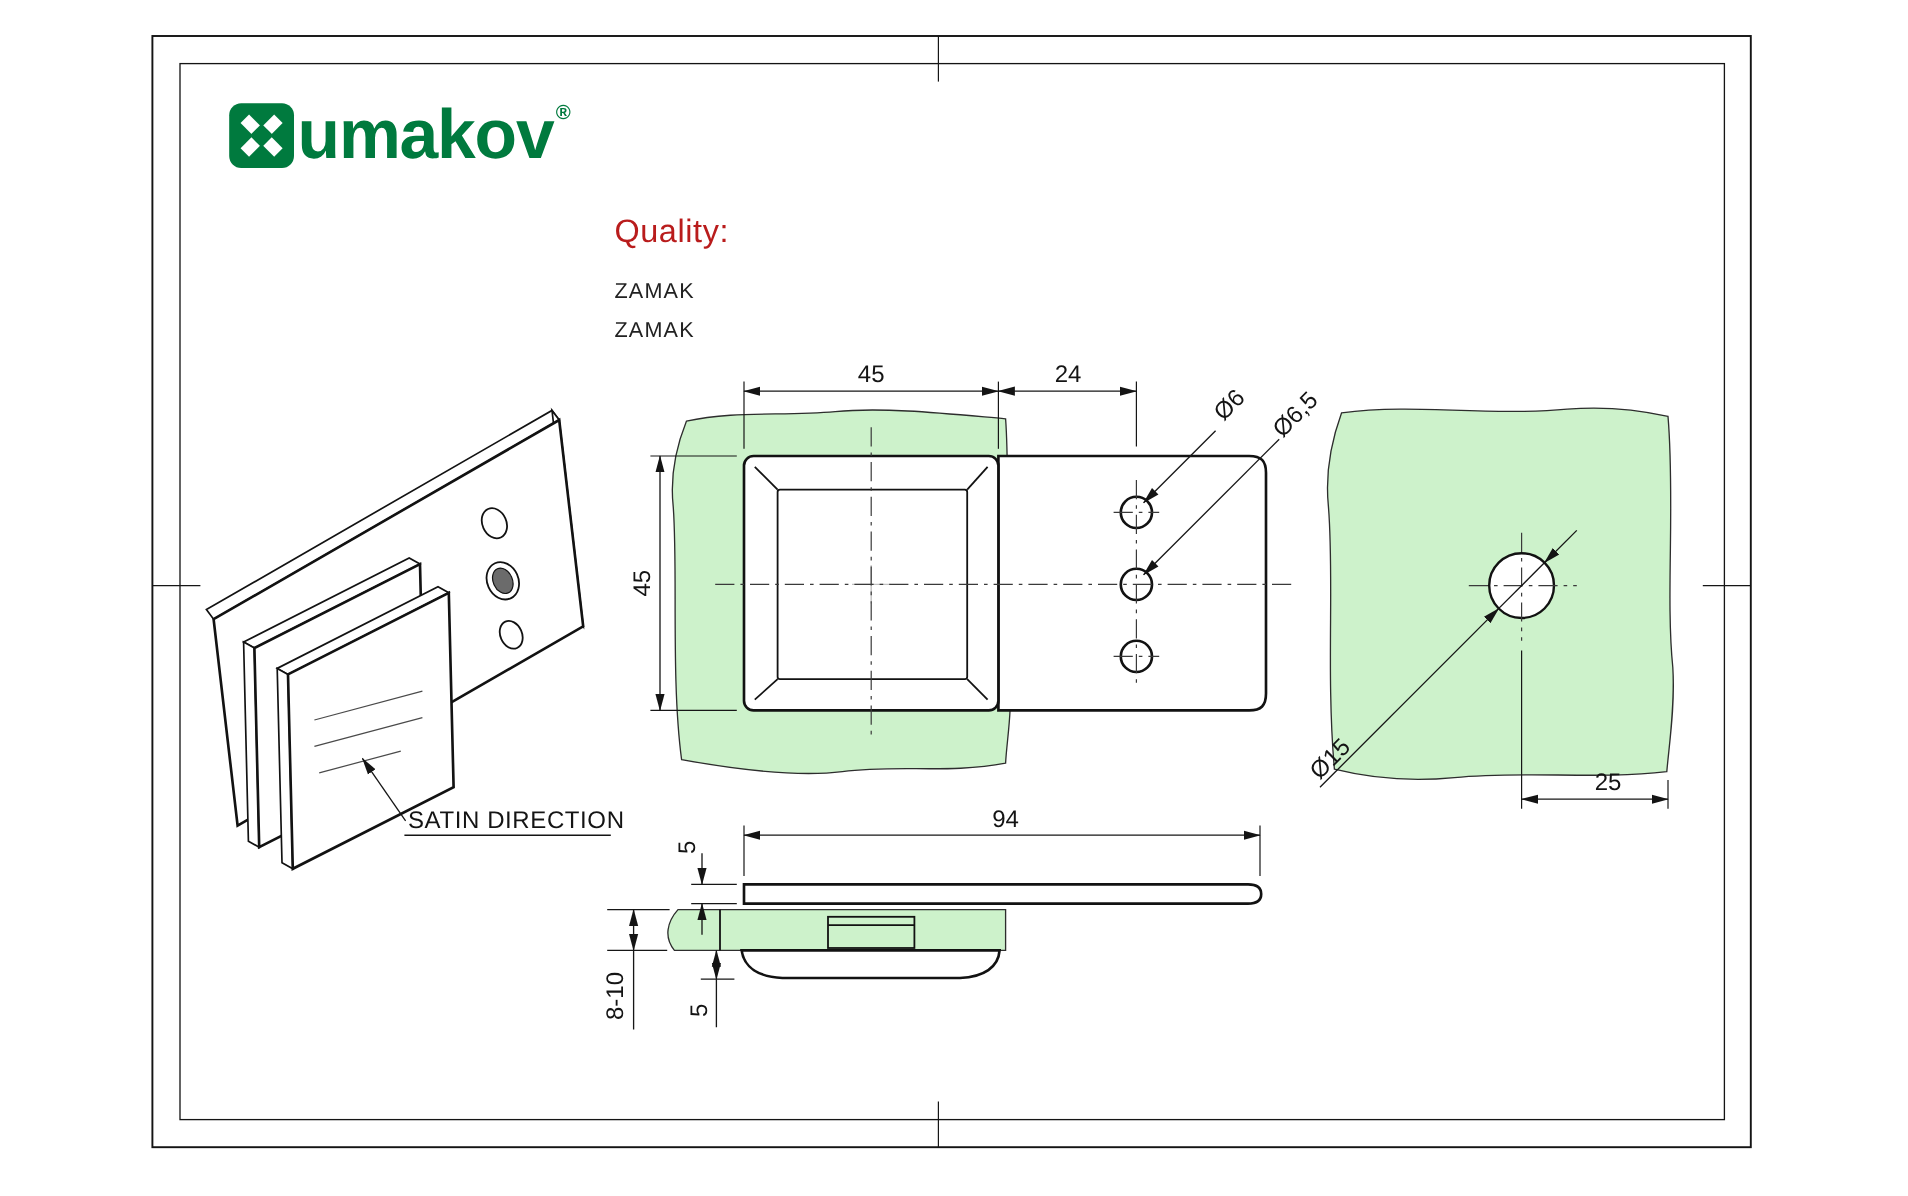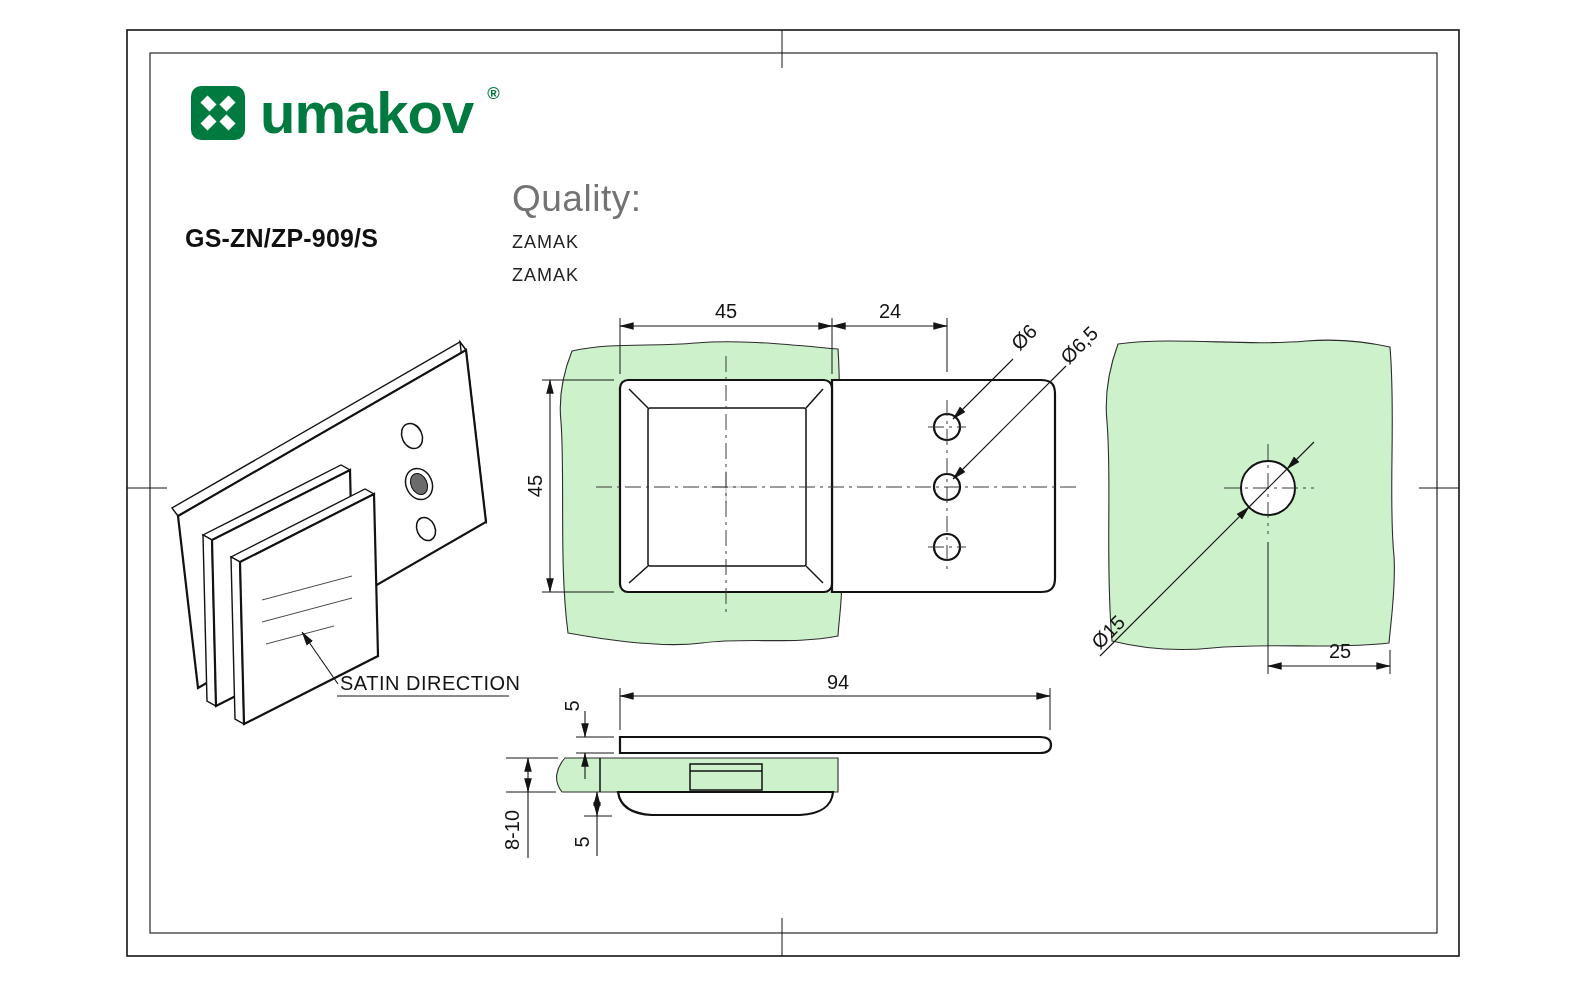--- a/index.html
+++ b/index.html
@@ -1,22 +1,22 @@
 <!DOCTYPE html>
 <html><head>
 <meta charset="utf-8">
 <style>
   html,body{margin:0;padding:0;background:#fff;}
   .page{position:relative;width:1590px;height:997px;background:#ffffff;
         font-family:"Liberation Sans",sans-serif;overflow:hidden;}
   .abs{position:absolute;}
-  .logo{display:flex;align-items:center;gap:14px;justify-content:space-between;}
+  .logo{display:flex;align-items:center;gap:2px;justify-content:space-between;}
   .logo-text{font-size:58px;font-weight:bold;color:#007a3e;letter-spacing:-1px;line-height:1;}
   .logo-reg{font-size:17px;color:#007a3e;font-weight:bold;align-self:flex-start;margin-top:0;}
-  .quality{font-size:37px;color:#737373;letter-spacing:0.5px;}
+  .quality{font-size:27px;color:#b91c1c;letter-spacing:0.5px;}
   .codes div{font-size:25px;font-weight:bold;color:#101010;line-height:33px;letter-spacing:0.2px;}
   .zamak div{font-size:18px;color:#222;line-height:33px;letter-spacing:1px;}
   svg.drawing{position:absolute;left:0;top:0;}
   svg text{font-family:"Liberation Sans",sans-serif;font-size:20px;fill:#141414;}
   .cl{stroke:#3a3a3a;stroke-width:1;stroke-dasharray:16 5 3 5;fill:none;}
   .ol{stroke:#121212;stroke-width:2.2;fill:#ffffff;}
   .ol-nf{stroke:#121212;stroke-width:1.5;fill:none;}
   .dl{stroke:#161616;stroke-width:1.1;fill:none;}
   .el{stroke:#161616;stroke-width:1;fill:none;}
   .gl{stroke:#2d2d2d;stroke-width:1.1;}
@@ -167,21 +167,20 @@
       <line x1="42" y1="14" x2="14" y2="42" stroke="#ffffff" stroke-width="10"></line>
       <rect x="21" y="21" width="14" height="14" fill="#007a3e" transform="rotate(45 28 28)"></rect>
     </svg>
     <span class="logo-text">umakov</span>
     <span class="logo-reg">®</span>
   </div>
 
   <div class="abs quality" style="left:512px;top:178px;">Quality:</div>
 
   <div class="abs codes" style="left:185px;top:222px;">
-    <div>GS-ZN/ZP-909/S</div>
   </div>
 
   <div class="abs zamak" style="left:512px;top:226px;">
     <div>ZAMAK</div>
     <div>ZAMAK</div>
   </div>
 
 </div>
 
 </body></html>

